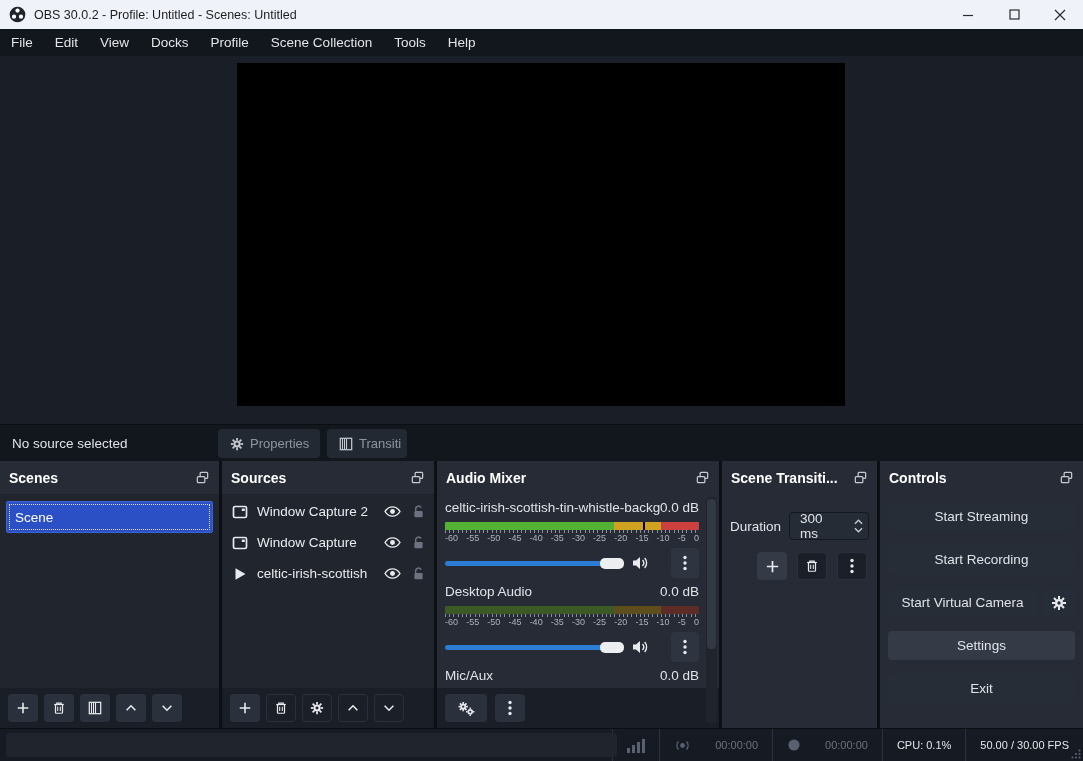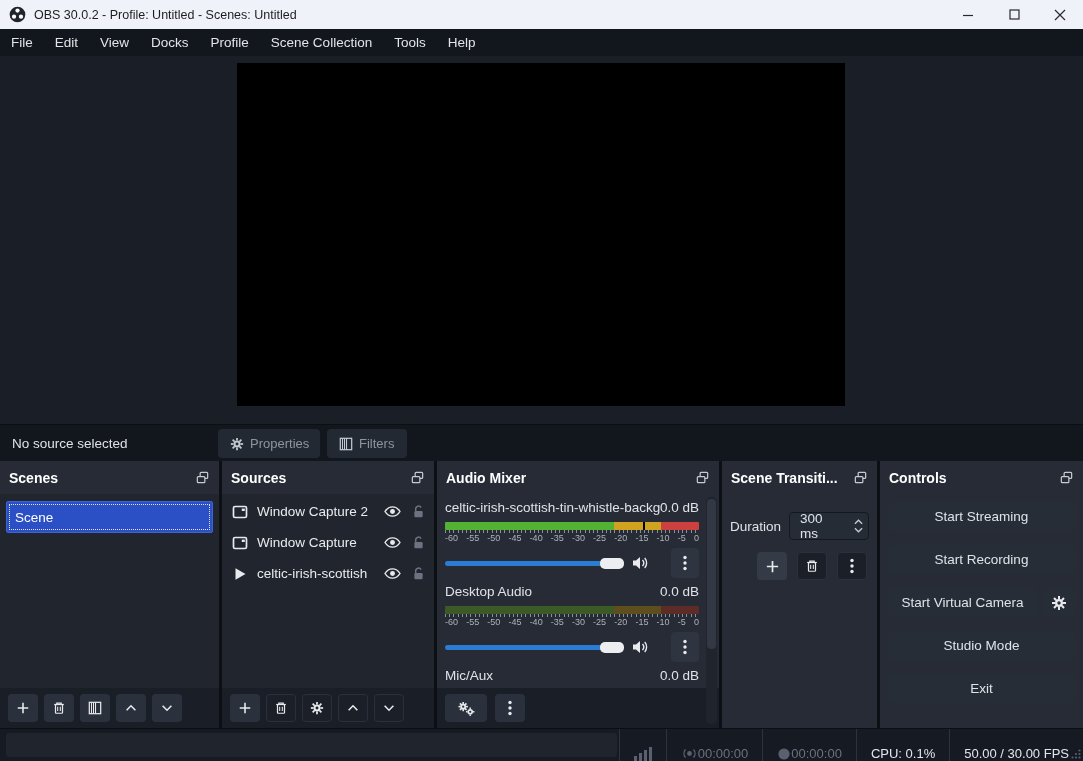--- a/index.html
+++ b/index.html
@@ -118,22 +118,22 @@
   .vcamrow .cbtn { flex:1; }
   .gearbtn { width:32px; height:29px; background:#272d37; border:none; border-radius:4px;
     display:flex; align-items:center; justify-content:center; flex:none; }
 
   
   .statusbar { height:33px; background:#161a22; position:relative; flex:none;
     display:flex; align-items:stretch; border-top:1px solid #0b0e13; }
   .sb-inset { position:absolute; left:6px; top:4px; width:611px; height:24px;
     background:#1f242d; border-radius:3px; }
   .sb-right { margin-left:auto; display:flex; align-items:stretch; }
-  .sb-seg { display:flex; align-items:flex-end; gap:0; padding:0 14px;
-    border-left:1px solid #2c3340; font-size:13px; color:#6b727c; }
+  .sb-seg { display:flex; align-items:center; gap:24px; padding:0 14px;
+    border-left:1px solid #2c3340; font-size:11px; color:#6b727c; }
   .sb-seg.bright { color:#e3e6ea; }
   .grip { position:absolute; right:2px; bottom:2px; }
 </style>
 </head>
 <body>
 
 <div class="window">
 
   <div class="titlebar">
     <svg class="logo" viewBox="0 0 20 20">
@@ -196,21 +196,21 @@
         </svg>
       <span>Properties</span>
     </button>
     <button class="srcbtn" id="filters-btn">
       <svg width="14" height="14" viewBox="0 0 16 16">
           <rect x="1.5" y="1.5" width="13" height="13" fill="none" stroke="#c6cad0" stroke-width="1.4"></rect>
           <line x1="4" y1="2" x2="4" y2="14" stroke="#c6cad0" stroke-width="1.2"></line>
           <line x1="6.3" y1="2" x2="6.3" y2="14" stroke="#c6cad0" stroke-width="1.2"></line>
           <line x1="8.6" y1="2" x2="8.6" y2="14" stroke="#c6cad0" stroke-width="1.2"></line>
         </svg>
-      <span>Filters</span>
+      <span>Transiti</span>
     </button>
   </div>
 
   <div class="docks">
 
     <div class="panel p-scenes">
       <div class="phead">
         <span>Scenes</span>
         <svg class="popout" width="15" height="15" viewBox="0 0 16 16">
             <rect x="5.5" y="2.5" width="8" height="6.5" rx="1" fill="none" stroke="#c8ccd2" stroke-width="1.3"></rect>
@@ -584,21 +584,21 @@
                   <line x1="3" y1="3" x2="5.2" y2="5.2"></line>
                   <line x1="10.8" y1="10.8" x2="13" y2="13"></line>
                   <line x1="13" y1="3" x2="10.8" y2="5.2"></line>
                   <line x1="3" y1="13" x2="5.2" y2="10.8"></line>
                 </g>
                 <circle cx="8" cy="8" r="4" fill="#e8eaed"></circle>
                 <circle cx="8" cy="8" r="1.7" fill="#272d37"></circle>
               </svg>
             </button>
         </div>
-        <button class="cbtn">Studio Mode</button>
+        <button class="cbtn lite">Settings</button>
         <button class="cbtn">Exit</button>
       </div>
     </div>
 
   </div>
 
   <div class="statusbar">
     <div class="sb-inset"></div>
     <div class="sb-right">
       <div class="sb-seg">

